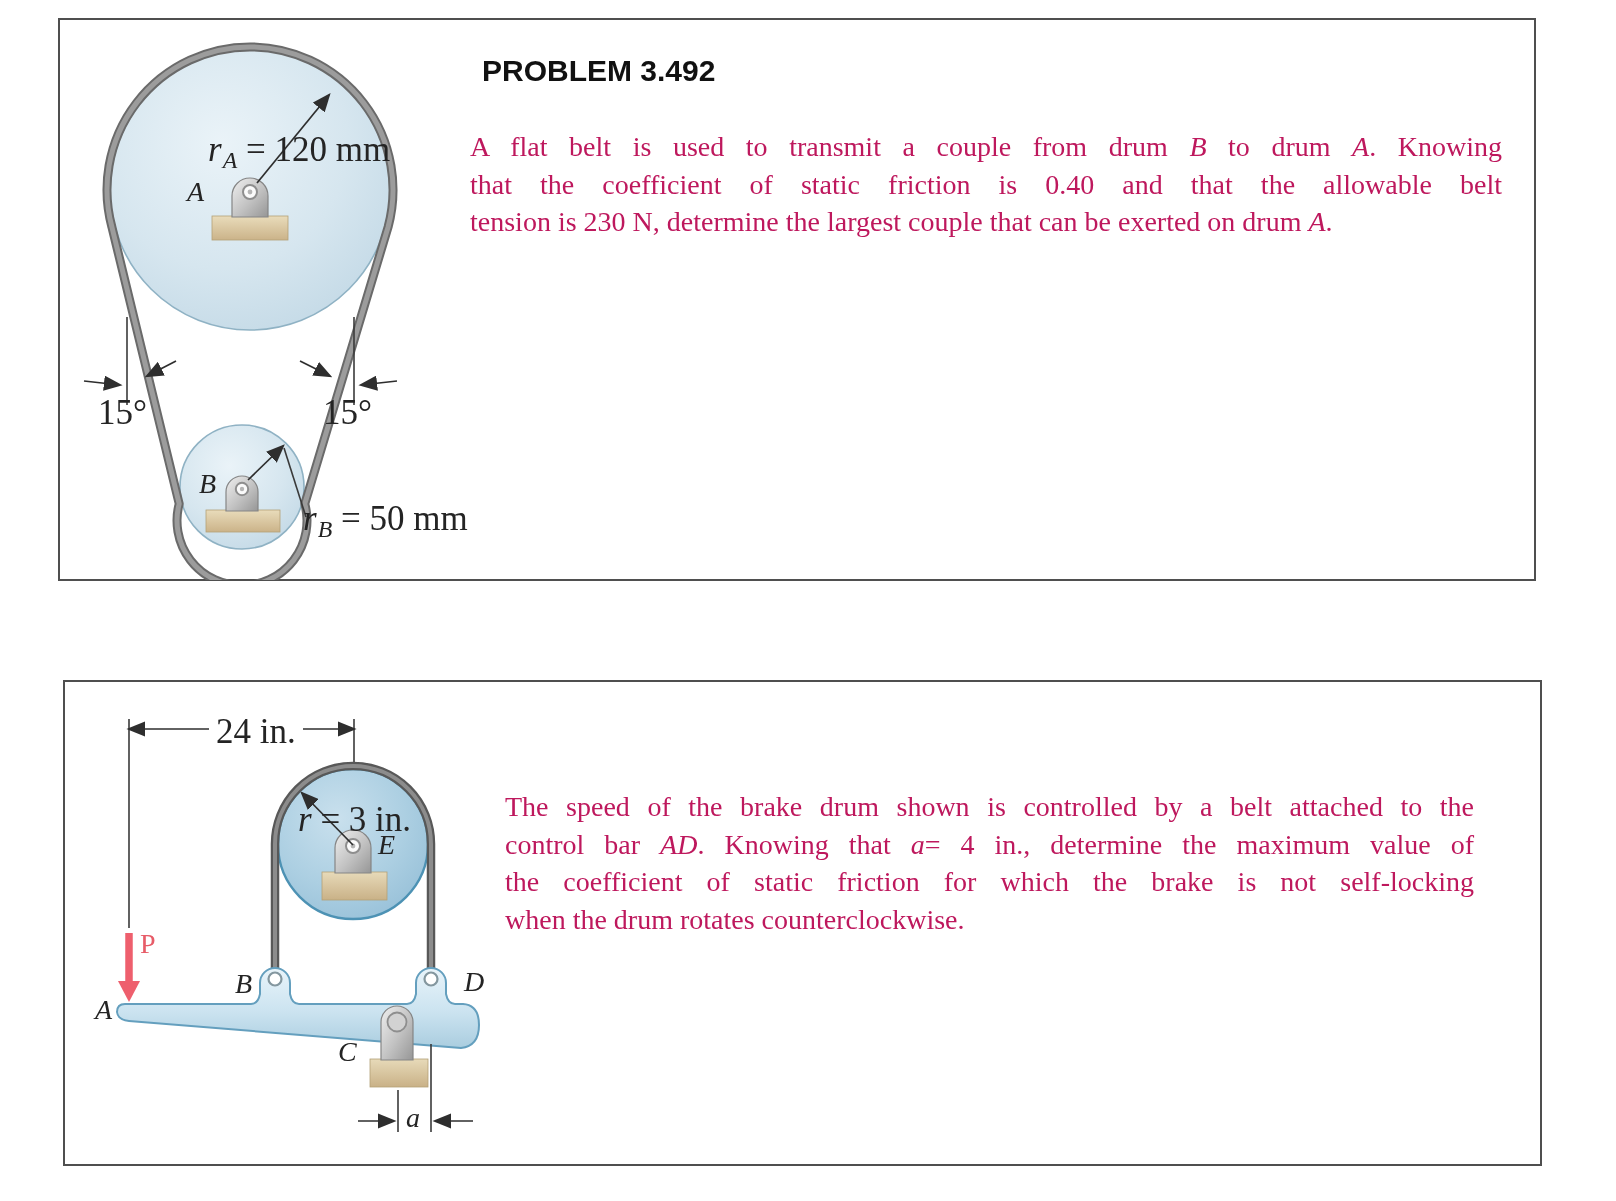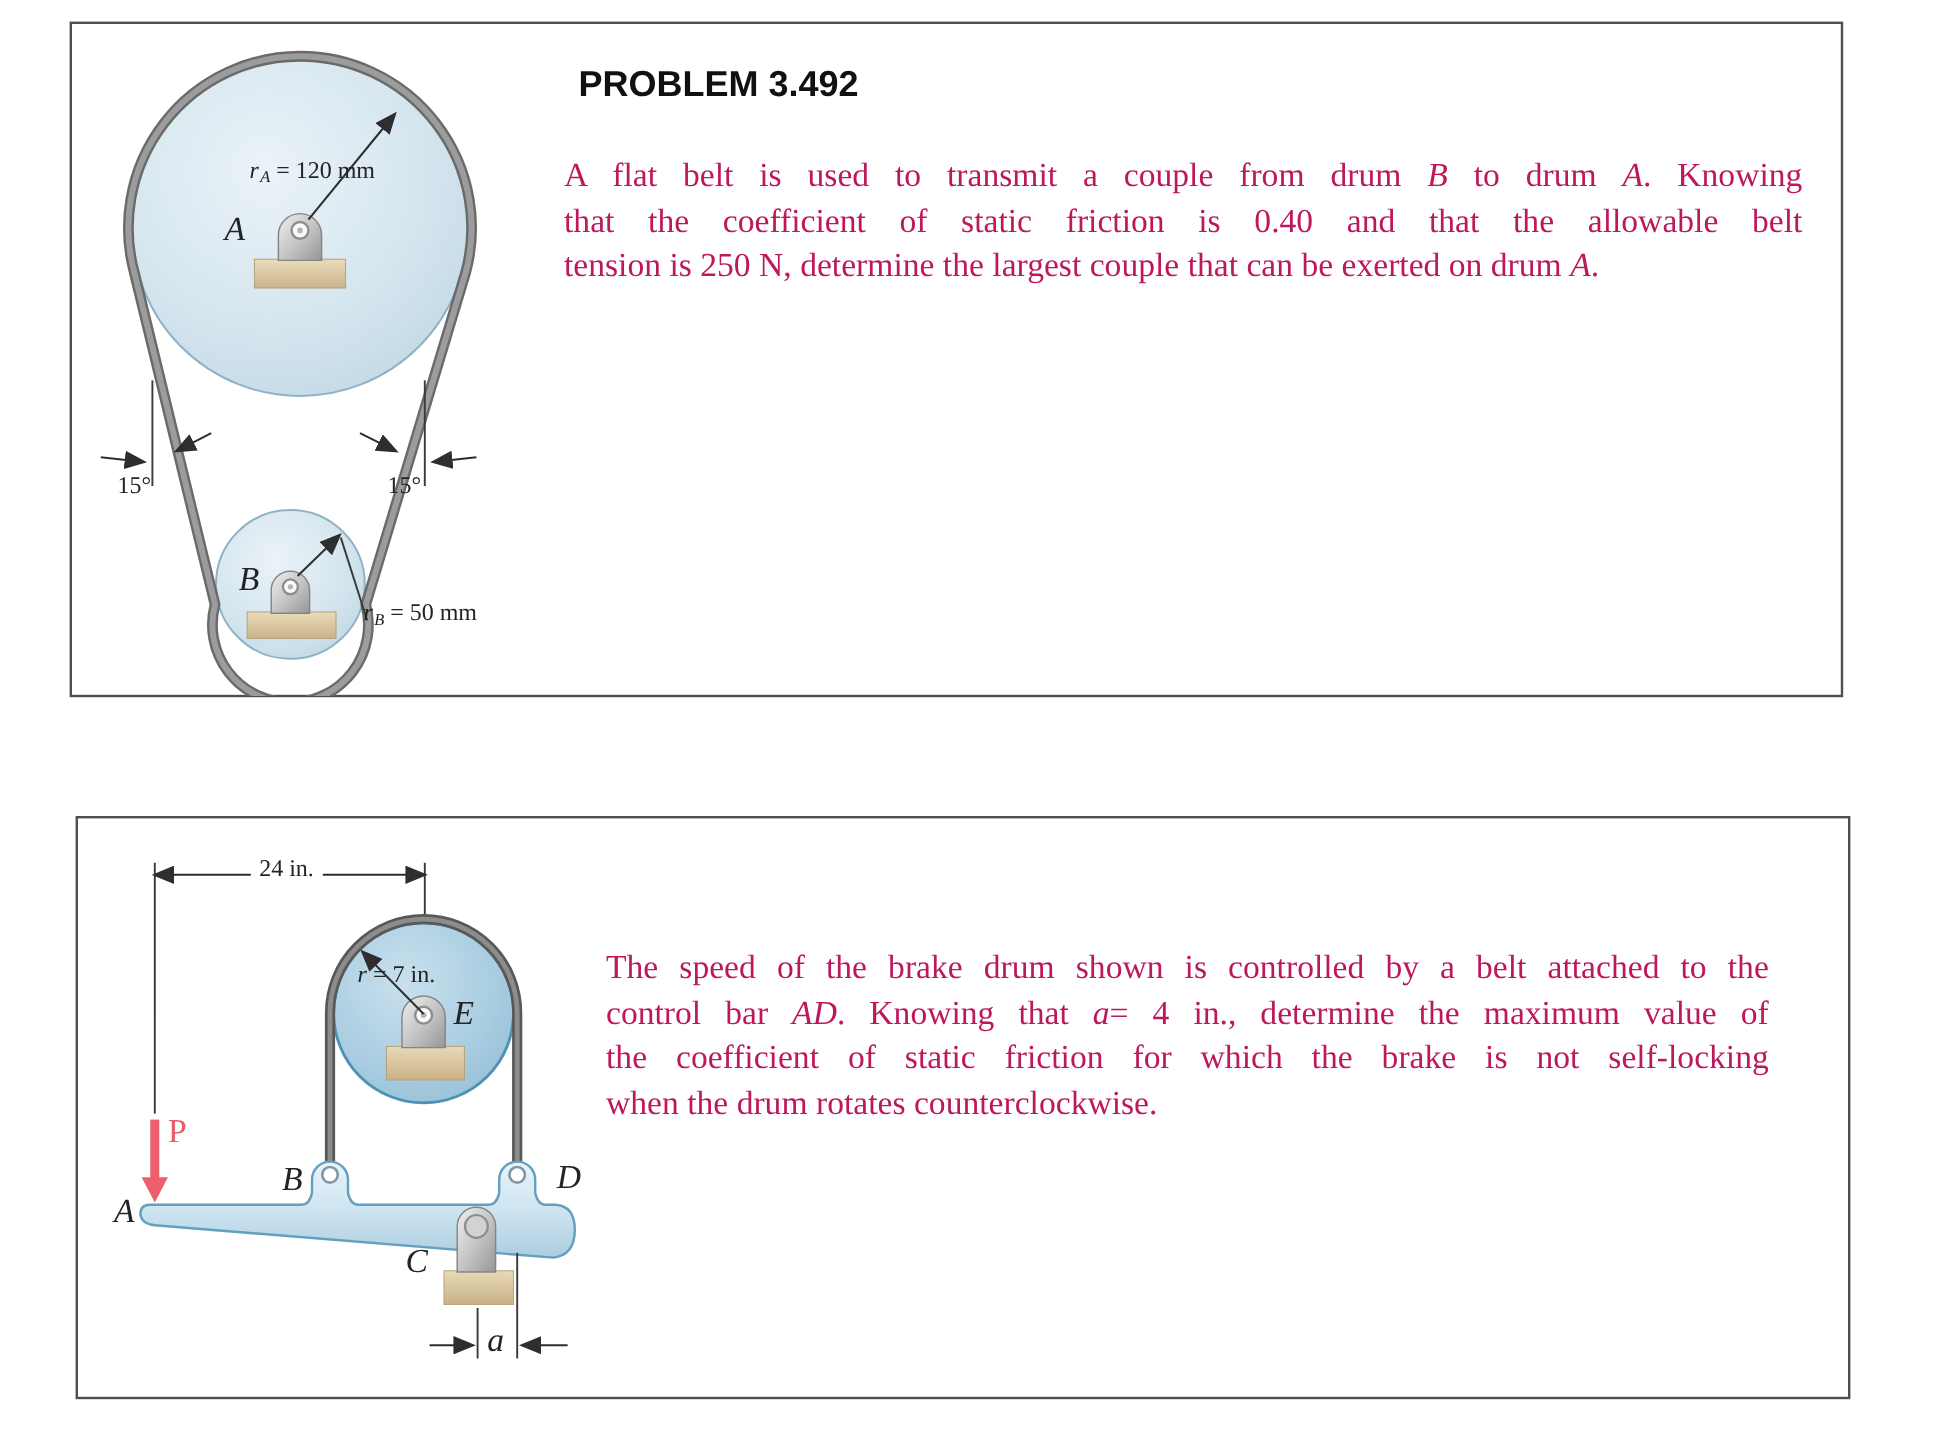--- a/index.html
+++ b/index.html
@@ -10,21 +10,21 @@
   #panel-2{left:63px;top:680px;width:1479px;height:486px;}
   .prob-title{position:absolute;font-family:"Liberation Sans",sans-serif;font-weight:bold;
               font-size:30px;color:var(--ink,#111);white-space:nowrap;}
   .prob-body{position:absolute;font-size:28px;line-height:37.5px;color:#be185d;}
   .prob-body .line{text-align:justify;text-align-last:justify;}
   .prob-body .line:last-child{text-align-last:left;}
   .it{font-style:italic;}
   .sb{font-style:italic;font-size:0.68em;vertical-align:-0.28em;margin-left:1px;}
   .fig{position:absolute;left:0;top:0;}
   .fig-label{position:absolute;font-size:28px;color:#242424;white-space:nowrap;line-height:1;}
-  .fig-label.small{font-size:20px;}
+  .fig-label.small{font-size:35px;}
   .fig-label.it{font-style:italic;}
   .fig-label.red{color:var(--accent-red,#e75c68);}
   .dim-label{background:#fff;padding:0 7px;}
   svg{display:block;}
   .ann{stroke:#2e2e2e;stroke-width:1.7;fill:none;}
   .thin{stroke:#3a3a3a;stroke-width:1.6;fill:none;}
   .belt1-outer{stroke:var(--belt-dark,#6a6a6a);stroke-width:9;fill:none;stroke-linejoin:round;}
   .belt1-inner{stroke:var(--belt-light,#9c9c9c);stroke-width:5;fill:none;stroke-linejoin:round;}
   .belt2-outer{stroke:#585858;stroke-width:8.5;fill:none;stroke-linejoin:round;}
   .belt2-inner{stroke:#8c8c8c;stroke-width:4;fill:none;stroke-linejoin:round;}
@@ -99,21 +99,21 @@
   <div class="fig-label it" style="left:127px;top:158px;">A</div>
   <div class="fig-label it" style="left:139px;top:450px;">B</div>
   <div class="fig-label small" style="left:243px;top:481px;"><span class="it">r</span><span class="sb">B</span><span> = 50 mm</span></div>
   <div class="fig-label small" style="left:38px;top:375px;">15°</div>
   <div class="fig-label small" style="left:263px;top:375px;">15°</div>
 
   <div class="prob-title" style="left:422px;top:34px;">PROBLEM 3.492</div>
   <div class="prob-body" style="left:410px;top:108px;width:1032px;">
       <div class="line"><span>A flat belt is used to transmit a couple from drum </span><span class="it">B</span><span> to drum </span><span class="it">A</span><span>. Knowing</span></div>
       <div class="line"><span>that the coefficient of static friction is 0.40 and that the allowable belt</span></div>
-      <div class="line"><span>tension is 250 N, determine the largest couple that can be exerted on drum </span><span class="it">A</span><span>.</span></div>
+      <div class="line"><span>tension is 230 N, determine the largest couple that can be exerted on drum </span><span class="it">A</span><span>.</span></div>
     </div>
 </div>
 
 <div class="panel" id="panel-2">
 
   <svg class="fig" width="500" height="482" viewBox="0 0 500 482">
     <defs>
       <radialGradient id="gradDrumE" cx="40%" cy="33%" r="75%">
         <stop offset="0%" stop-color="#c9e0ed"></stop>
         <stop offset="60%" stop-color="#accfe2"></stop>
@@ -187,21 +187,21 @@
 
     <g>
       <line class="thin" x1="333" y1="408" x2="333" y2="450"></line>
       <line class="thin" x1="366" y1="362" x2="366" y2="450"></line>
       <line class="ann" x1="293" y1="439" x2="329" y2="439" marker-end="url(#ah2)"></line>
       <line class="ann" x1="408" y1="439" x2="370" y2="439" marker-end="url(#ah2)"></line>
     </g>
   </svg>
 
   <div class="fig-label small dim-label" style="left:144px;top:32px;">24 in.</div>
-  <div class="fig-label small" style="left:233px;top:120px;"><span class="it">r</span><span> = 7 in.</span></div>
+  <div class="fig-label small" style="left:233px;top:120px;"><span class="it">r</span><span> = 3 in.</span></div>
   <div class="fig-label it" style="left:313px;top:149px;">E</div>
   <div class="fig-label red" style="left:75px;top:248px;">P</div>
   <div class="fig-label it" style="left:30px;top:314px;">A</div>
   <div class="fig-label it" style="left:170px;top:288px;">B</div>
   <div class="fig-label it" style="left:273px;top:356px;">C</div>
   <div class="fig-label it" style="left:399px;top:286px;">D</div>
   <div class="fig-label it" style="left:341px;top:422px;">a</div>
 
   <div class="prob-body" style="left:440px;top:106px;width:969px;">
       <div class="line"><span>The speed of the brake drum shown is controlled by a belt attached to the</span></div>

